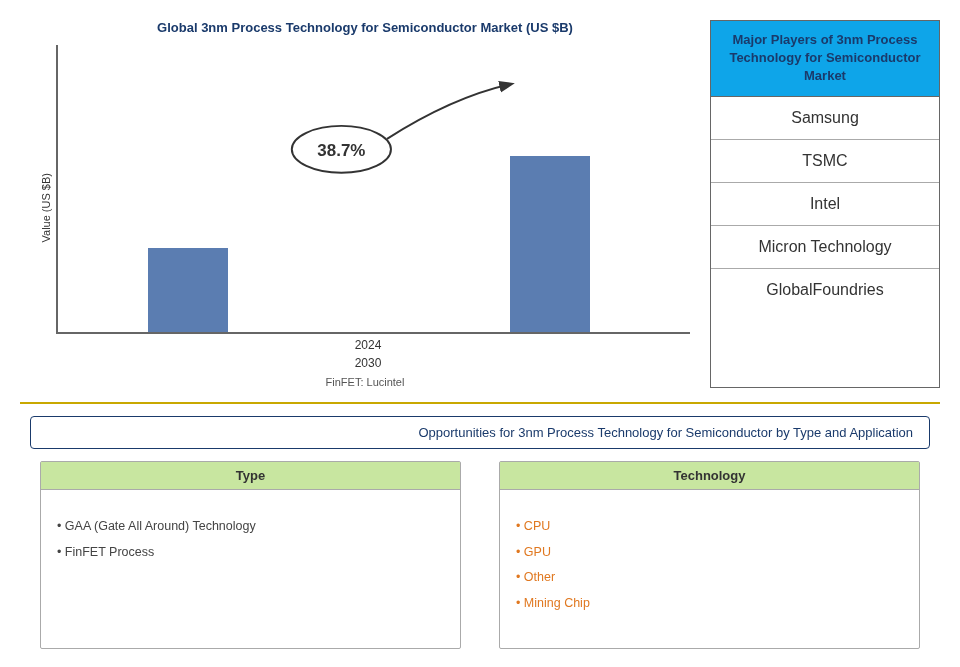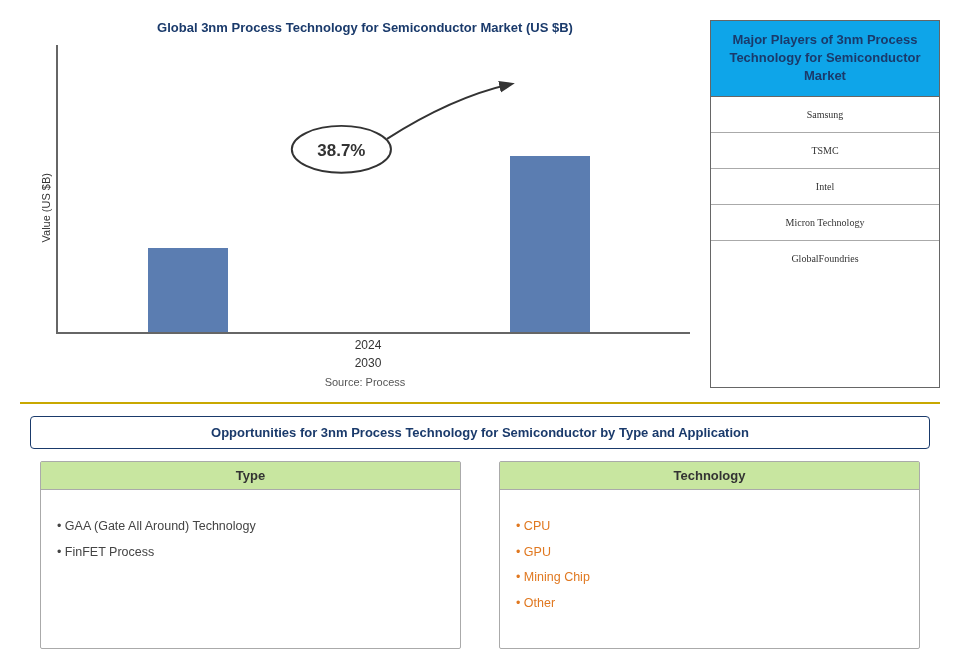--- a/index.html
+++ b/index.html
@@ -143,24 +143,23 @@
       font-size: 13px;
       font-weight: bold;
       color: #1a3a6b;
       text-align: center;
       line-height: 1.4;
     }
 
     .sidebar-item {
       border-bottom: 1.5px solid #aaa;
       padding: 12px 10px;
-      font-size: 10px;
+      font-size: 16px;
       color: #333;
       text-align: center;
-      font-family: Liberation Serif, serif;
     }
 
     .sidebar-item:last-child {
       border-bottom: none;
     }
 
     
     .divider {
       height: 2px;
       background: #c8a800;
@@ -178,23 +177,23 @@
       border: 1.5px solid #1a3a6b;
       border-radius: 4px;
       padding: 8px 16px;
       display: inline-block;
       margin-bottom: 12px;
       width: 100%;
     }
 
     .bottom-title {
       font-size: 13px;
-      font-weight: bold;
+      font-weight: normal;
       color: #1a3a6b;
-      text-align: center;
+      text-align: right;
     }
 
     .bottom-columns {
       display: flex;
       flex-direction: row;
       gap: 38px;
       padding: 0 10px;
     }
 
     .column-box {
@@ -270,21 +269,21 @@
           </div>
 
           <div class="x-axis-labels">
             <div class="x-label">2024</div>
             <div style="flex:0.5;"></div>
             <div class="x-label">2030</div>
           </div>
         </div>
       </div>
 
-      <div class="source-text">Source: Process</div>
+      <div class="source-text">FinFET: Lucintel</div>
     </div>
 
     <div class="sidebar">
       <div class="sidebar-title">Major Players of 3nm Process Technology for Semiconductor Market</div>
       <div class="sidebar-item">Samsung</div>
       <div class="sidebar-item">TSMC</div>
       <div class="sidebar-item">Intel</div>
       <div class="sidebar-item">Micron Technology</div>
       <div class="sidebar-item">GlobalFoundries</div>
     </div>
@@ -307,21 +306,21 @@
           <div class="column-item">• GAA (Gate All Around) Technology</div>
           <div class="column-item">• FinFET Process</div>
         </div>
       </div>
 
       <div class="column-box">
         <div class="column-header">Technology</div>
         <div class="column-content">
           <div class="column-item orange">• CPU</div>
           <div class="column-item orange">• GPU</div>
+          <div class="column-item orange">• Other</div>
           <div class="column-item orange">• Mining Chip</div>
-          <div class="column-item orange">• Other</div>
         </div>
       </div>
 
     </div>
   </div>
 
 </div>
 
 </body></html>

